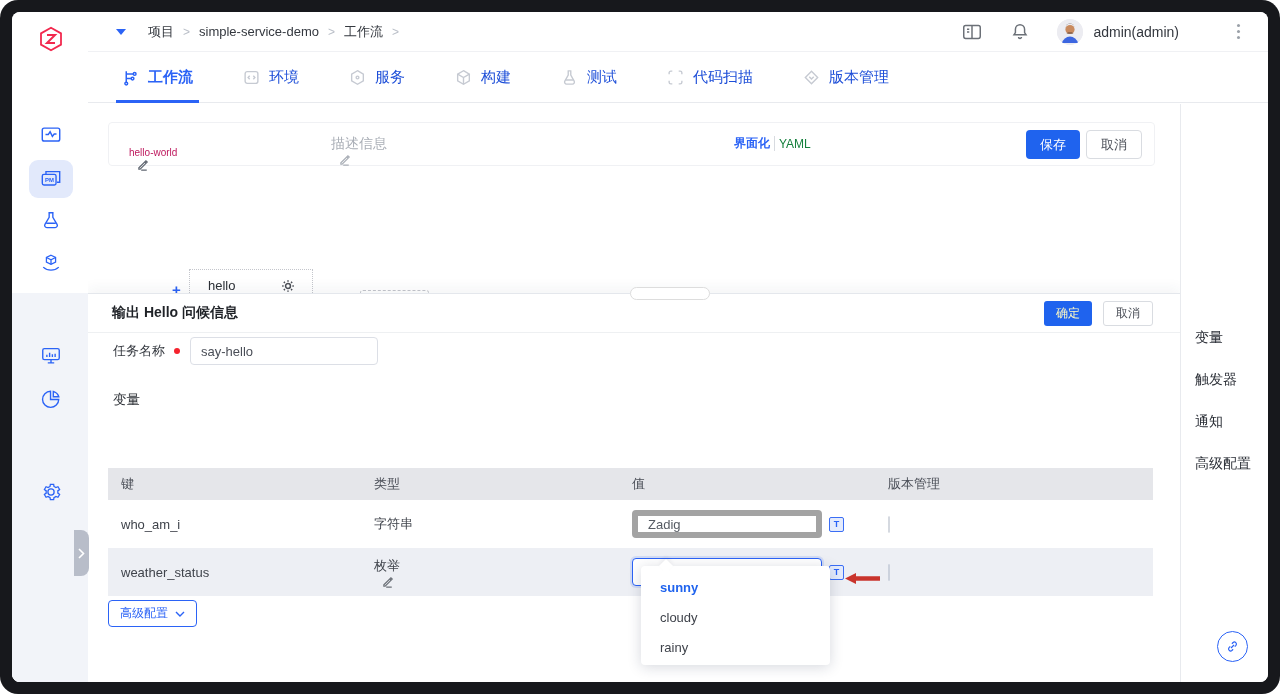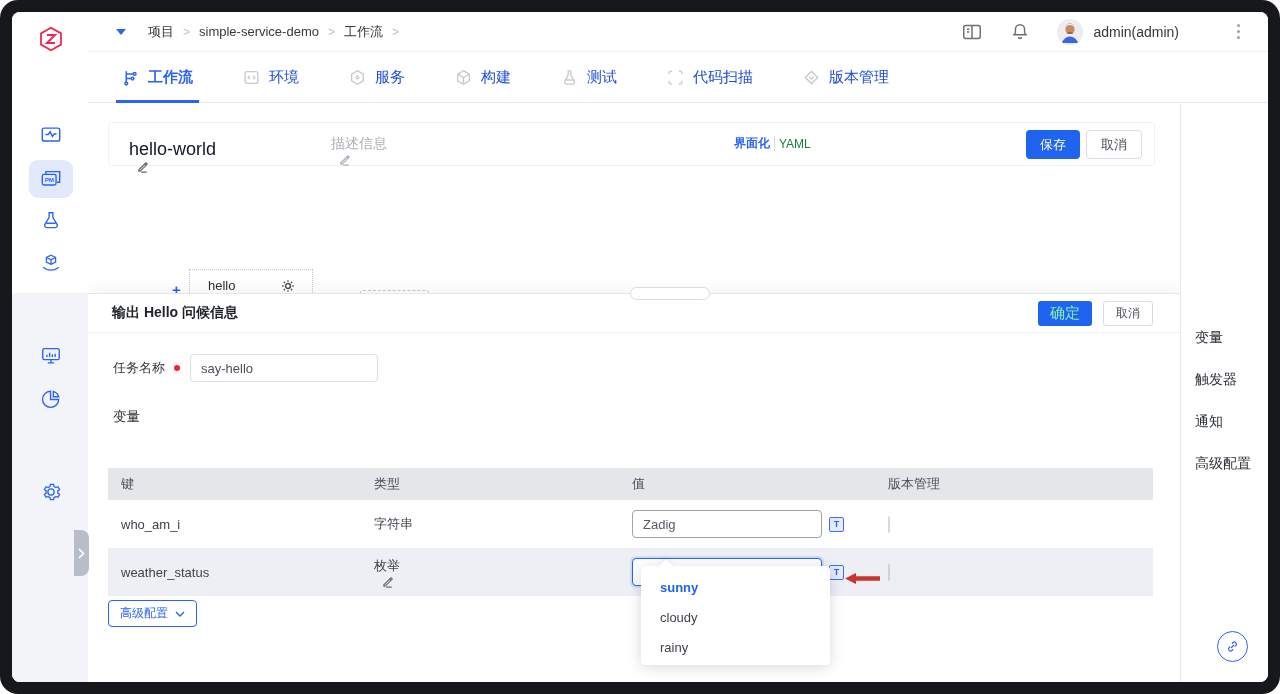--- a/index.html
+++ b/index.html
@@ -31,21 +31,21 @@
   
   .tabbar { position:absolute; left:76px; right:0; top:41px; height:50px; background:#fff; display:flex; align-items:center; padding-left:34px; gap:50px; border-bottom:1px solid #e8eaee; z-index:3; }
   .tab { position:relative; height:50px; display:flex; align-items:center; gap:9px; font-size:15px; color:#1d4ed8; cursor:pointer; }
   .tab svg { width:17px; height:17px; color:#c6cad2; }
   .tab.active { color:#2b63f6; font-weight:bold; }
   .tab.active svg { color:#2b63f6; }
   .tab.active::after { content:""; position:absolute; left:-6px; right:-6px; bottom:0; height:3px; background:#2b63f6; }
 
   
   .editor-card { position:absolute; left:96px; top:110px; width:1047px; height:44px; background:#fff; border:1px solid #f0f1f4; border-radius:4px; z-index:2; }
-  .ec-name { position:absolute; left:20px; top:16px; font-size:18px; color:#0f172a; }
+  .ec-name { position:absolute; left:20px; top:24px; font-size:10px; color:#be185d; }
   .ec-pencil { color:#5f6670; cursor:pointer; }
   .ec-desc { position:absolute; left:222px; top:12px; font-size:14px; color:#a9aeb6; }
   .pencil-svg { width:13px; height:13px; vertical-align:-2px; margin-left:8px; }
   .ec-toggle { position:absolute; left:625px; top:12px; display:flex; align-items:center; gap:4px; font-size:12px; }
   .ec-ui { color:#2b63f6; font-weight:bold; cursor:pointer; }
   .ec-divider { width:1px; height:15px; background:#d8dbe0; }
   .ec-yaml { color:#15803d; cursor:pointer; }
   .btn-primary { background:#1f63ee; color:#fff; border:none; border-radius:4px; font-size:13px; height:29px; padding:0 14px; cursor:pointer; font-family:inherit; }
   .btn-plain { background:#fff; color:#4a4e57; border:1px solid #d9dce1; border-radius:4px; font-size:13px; height:29px; padding:0 14px; cursor:pointer; font-family:inherit; }
   .ec-btns { position:absolute; right:12px; top:7px; display:flex; gap:6px; }
@@ -62,33 +62,33 @@
   .task-btn { display:block; margin:9px auto 0; width:86px; height:26px; border:1px solid #d9dce1; border-radius:3px; background:#fff; font-size:12.5px; color:#2c3036; cursor:pointer; font-family:inherit; }
   .add-task-btn { display:block; margin:9px auto 0; width:82px; height:25px; border:1px dashed #c4c6cc; border-radius:3px; background:#fff; font-size:12px; color:#2c3036; cursor:pointer; font-family:inherit; }
   .add-stage-btn { position:absolute; left:272px; top:187px; width:69px; height:28px; border:1px dashed #c4c6cc; border-radius:3px; background:#fff; font-size:13px; color:#2c3036; cursor:pointer; font-family:inherit; }
 
   
   .drawer { position:absolute; left:76px; right:88px; top:281px; bottom:0; background:#fff; border-top:1px solid #e4e7ec; box-shadow:0 -5px 12px rgba(40,50,80,.05); z-index:5; }
   .drawer-handle { position:absolute; left:542px; top:-7px; width:80px; height:13px; background:#fff; border:1px solid #ddd; border-radius:7px; cursor:grab; }
   .drawer-head { height:39px; display:flex; align-items:center; padding:0 27px 0 24px; border-bottom:1px solid #eef0f2; }
   .drawer-title { font-size:14px; font-weight:bold; color:#1f2227; }
   .drawer-btns { margin-left:auto; display:flex; gap:11px; }
-  .btn-sm-primary { background:#1f63ee; color:#86efac; border:none; border-radius:3px; font-size:15px; height:25px; padding:0 12px; cursor:pointer; font-family:inherit; }
+  .btn-sm-primary { background:#1f63ee; color:#fef9c3; border:none; border-radius:3px; font-size:12px; height:25px; padding:0 12px; cursor:pointer; font-family:inherit; }
   .btn-sm-plain { background:#fff; color:#4a4e57; border:1px solid #d9dce1; border-radius:3px; font-size:12px; height:25px; padding:0 12px; cursor:pointer; font-family:inherit; }
-  .form-row { display:flex; align-items:center; margin:21px 0 0 25px; }
+  .form-row { display:flex; align-items:center; margin:4px 0 0 25px; }
   .form-label { font-size:13px; color:#34383f; }
   .req-dot { width:6px; height:6px; border-radius:50%; background:#f5222d; margin:0 10px 0 9px; }
   .text-input { width:188px; height:28px; border:1px solid #dcdfe6; border-radius:4px; font-size:13px; color:#4a4e57; padding:0 10px; font-family:inherit; }
   .section-label { margin:26px 0 0 25px; font-size:13.5px; color:#2c3036; }
   .var-table { position:absolute; left:20px; right:27px; top:174px; }
   .vt-head { display:flex; align-items:center; height:32px; background:#e5e6ea; font-size:13px; color:#4a4e57; }
   .vt-row { display:flex; align-items:center; height:48px; font-size:13px; color:#3f434b; }
   .vt-row.alt { background:#edeff4; }
   .c1 { width:266px; padding-left:13px; } .c2 { width:258px; } .c3 { width:256px; display:flex; align-items:center; } .c4 { flex:1; }
-  .cell-input { width:190px; height:28px; border:1px solid #a3a3a3; border-radius:4px; font-size:13px; color:#565b63; padding:0 10px; font-family:inherit; background:#fff; }
+  .cell-input { width:190px; height:28px; border:6px solid #a3a3a3; border-radius:4px; font-size:13px; color:#565b63; padding:0 10px; font-family:inherit; background:#fff; }
   .var-ins { width:15px; height:15px; border:1px solid #3b6ef5; background:#e4ebfc; border-radius:2px; color:#2b63f6; font-size:9px; line-height:13px; text-align:center; font-weight:bold; margin-left:7px; cursor:pointer; }
   .checkbox { width:14px; height:14px; border:1px solid #d5d9e0; border-radius:2px; background:#fff; cursor:pointer; }
   .vt-row.alt .checkbox { background:#e3e7f0; border-color:#ccd2dd; }
   .select { width:190px; height:28px; border:1px solid #2b63f6; box-shadow:0 0 0 2px rgba(43,99,246,.14); border-radius:4px; background:#fff; display:flex; align-items:center; padding:0 9px; font-size:13px; color:#34383f; cursor:pointer; }
   .select .chev { margin-left:auto; color:#9aa0ab; }
   .adv-btn { position:absolute; left:20px; top:306px; width:89px; height:27px; border:1px solid #2b63f6; border-radius:4px; background:#fff; color:#2b63f6; font-size:12px; cursor:pointer; font-family:inherit; display:flex; align-items:center; justify-content:center; gap:7px; }
 
   
   .dropdown { position:absolute; left:629px; top:554px; width:189px; height:99px; background:#fff; border-radius:4px; box-shadow:0 2px 14px rgba(30,40,70,.18); z-index:20; padding-top:7px; }
   .dropdown::before { content:""; position:absolute; left:20px; top:-5px; width:10px; height:10px; background:#fff; transform:rotate(45deg); box-shadow:-2px -2px 4px rgba(30,40,70,.06); }

